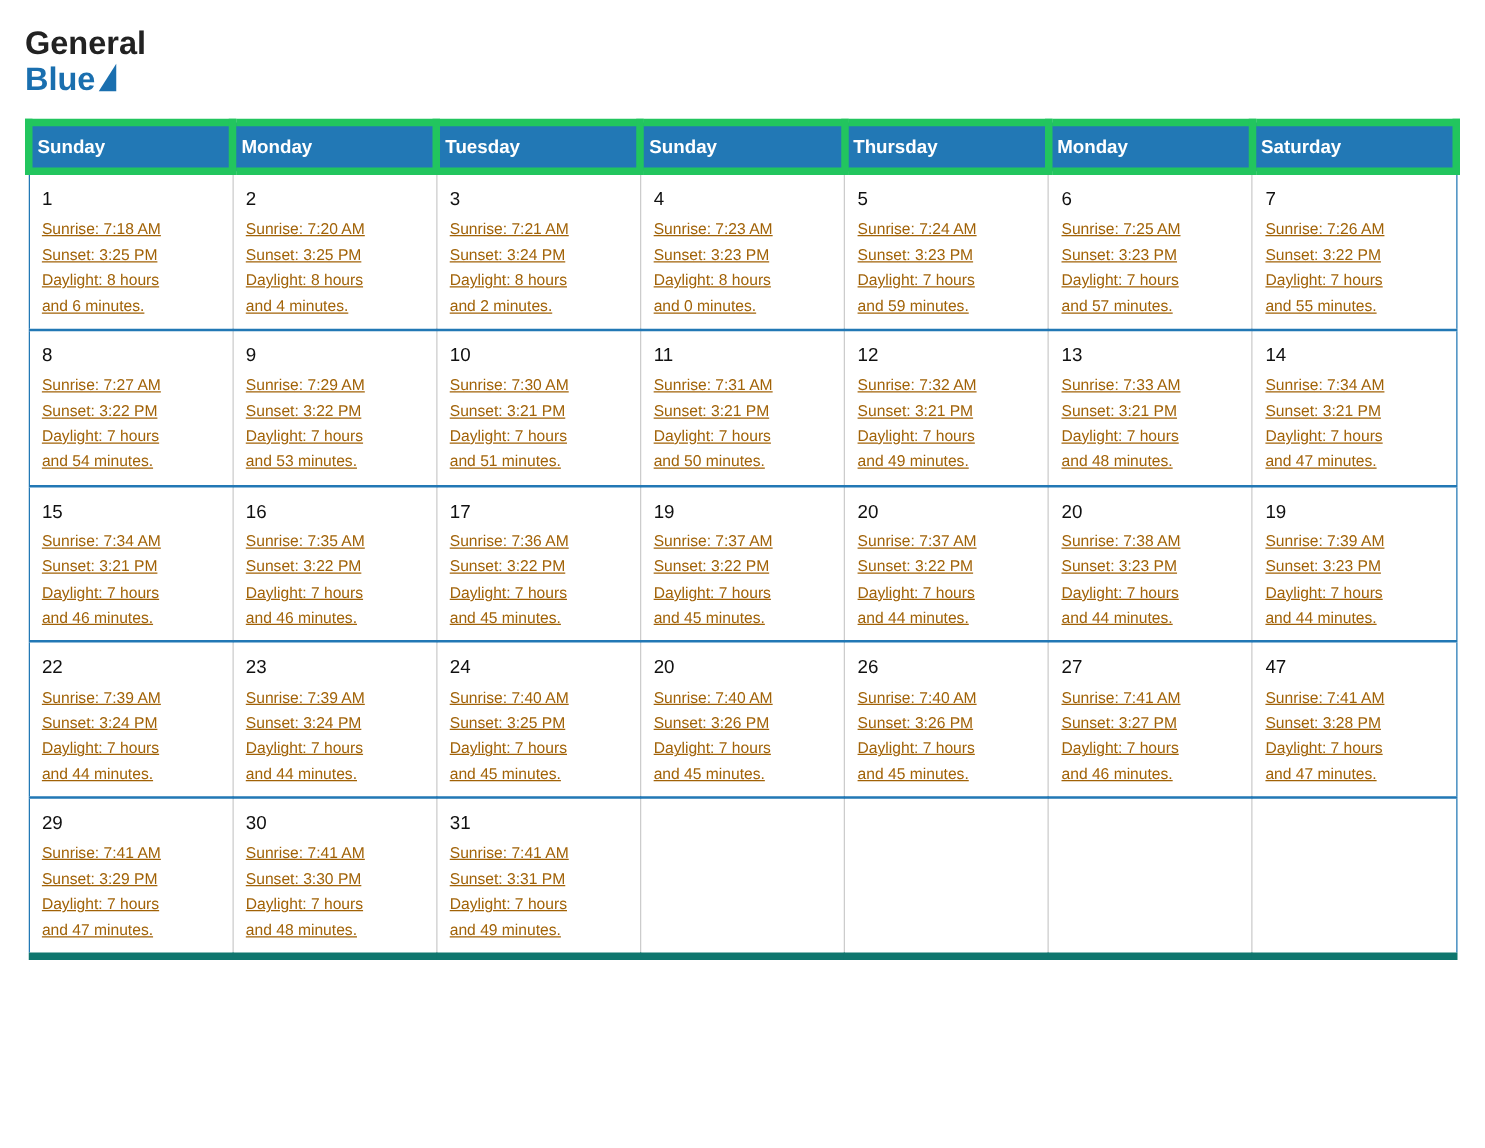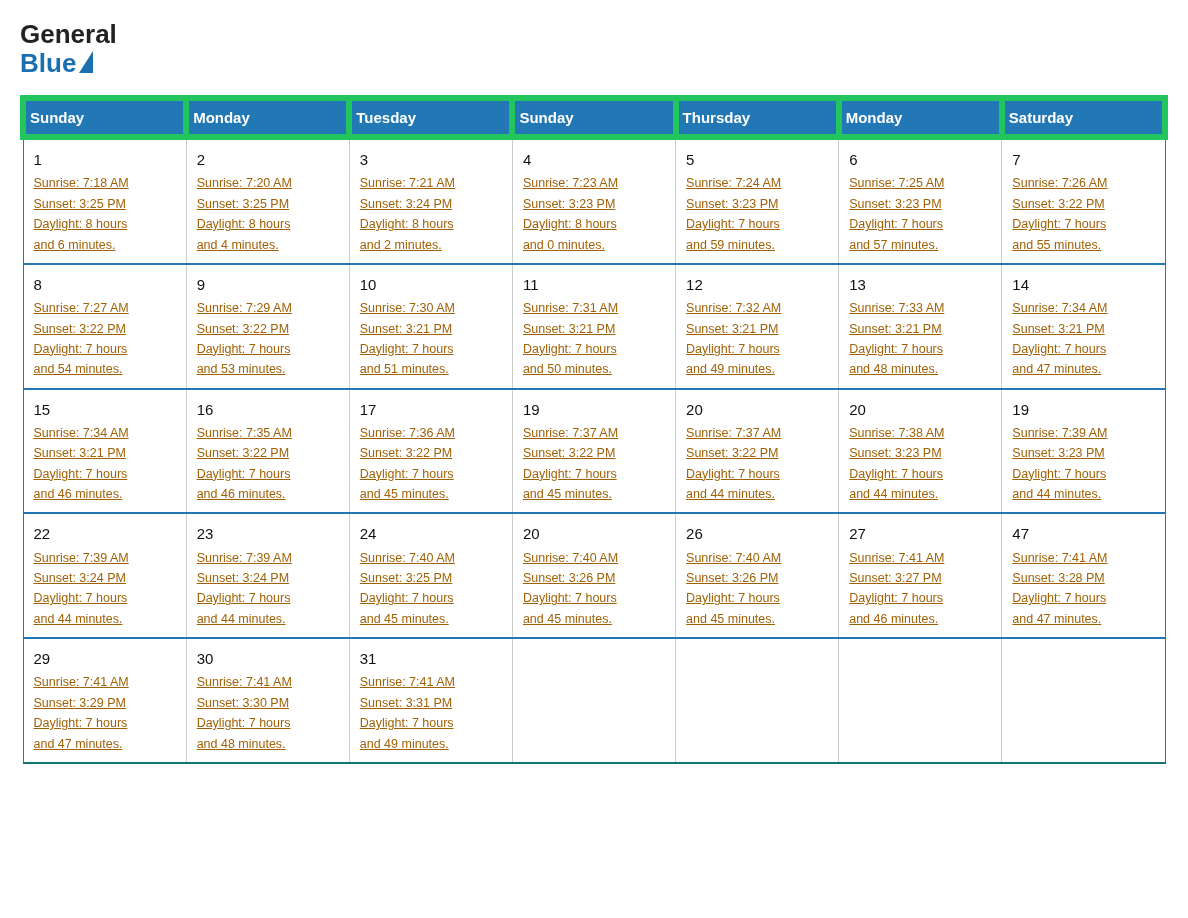--- a/index.html
+++ b/index.html
@@ -120,21 +120,21 @@
     }
 
     .day-info {
       font-size: 12.5px;
       color: #a16207;
       line-height: 1.55;
       text-decoration: underline;
     }
 
     tbody tr:last-child {
-      border-bottom: 2px solid #0f766e;
+      border-bottom: 6px solid #0f766e;
     }
   </style>
 </head>
 <body>
 
 <div class="header">
   <div class="logo">
     <div class="logo-text-general">General</div>
     <div style="display:flex;align-items:center;">
       <span class="logo-text-blue">Blue</span>

